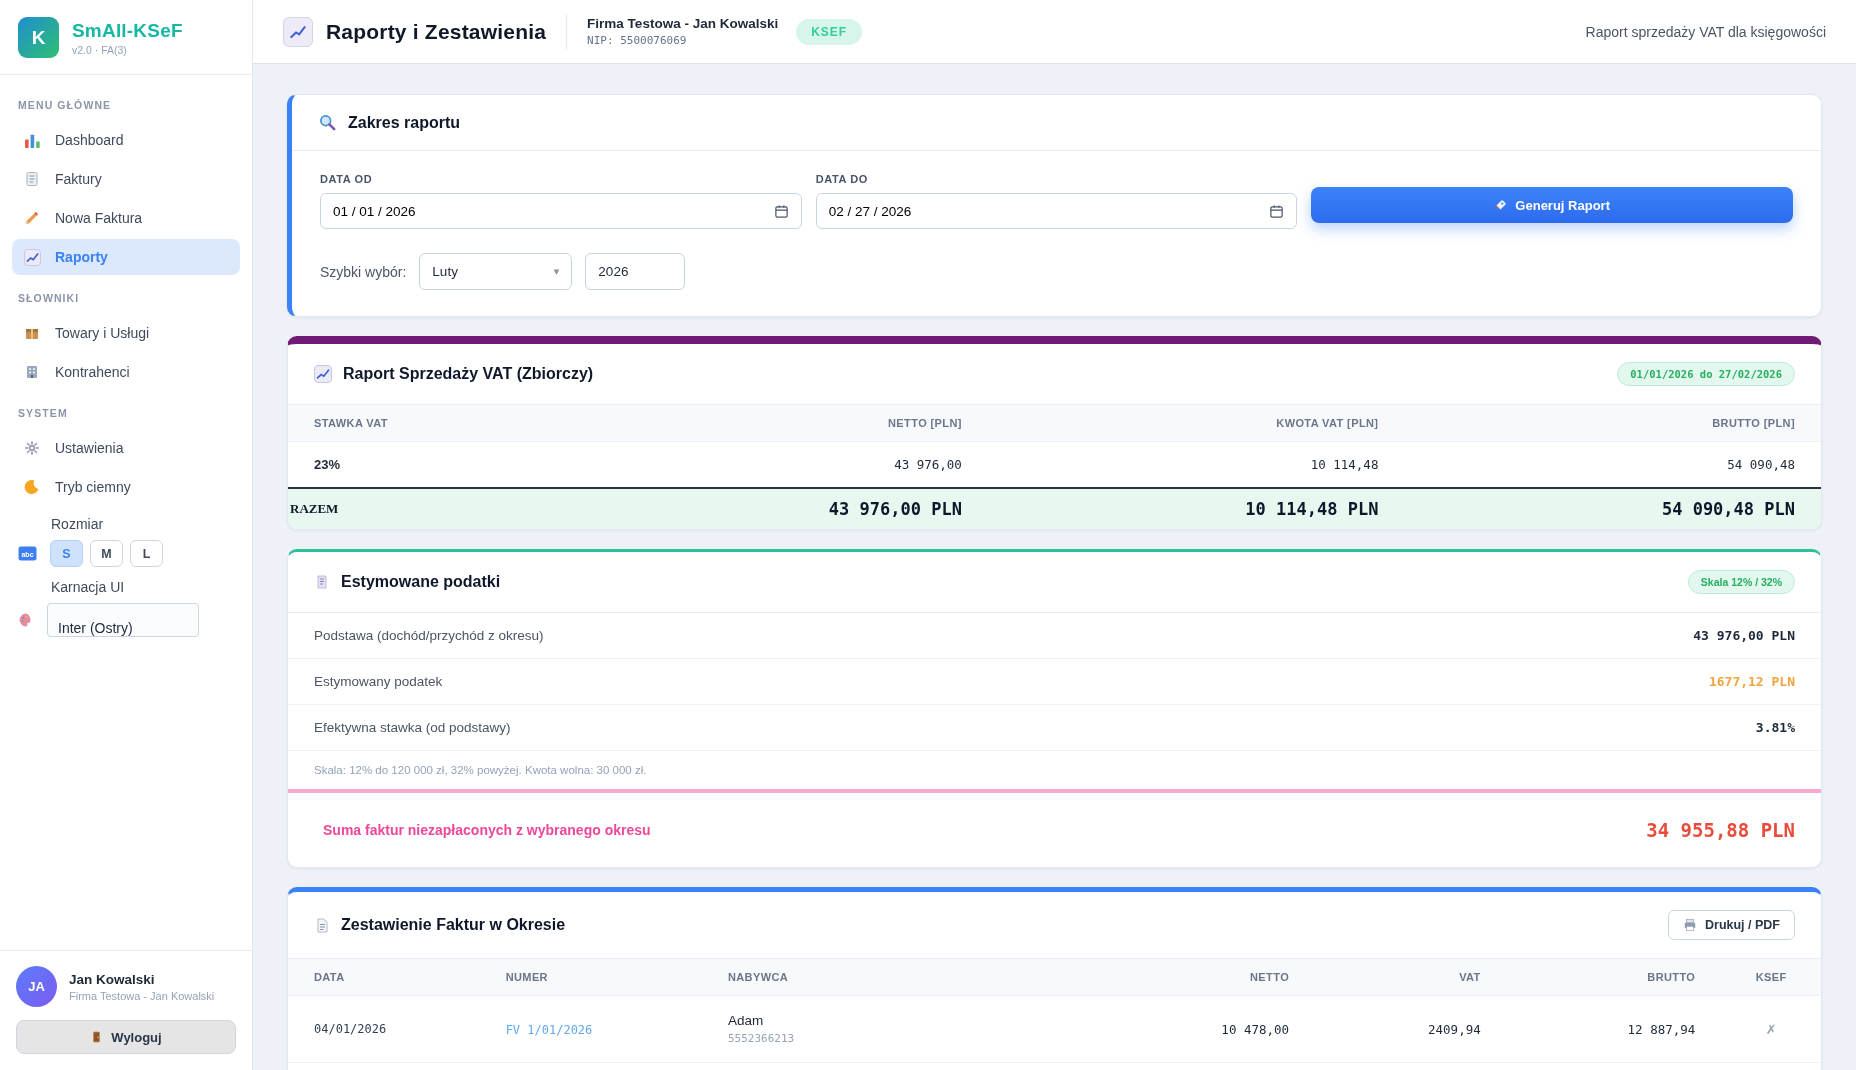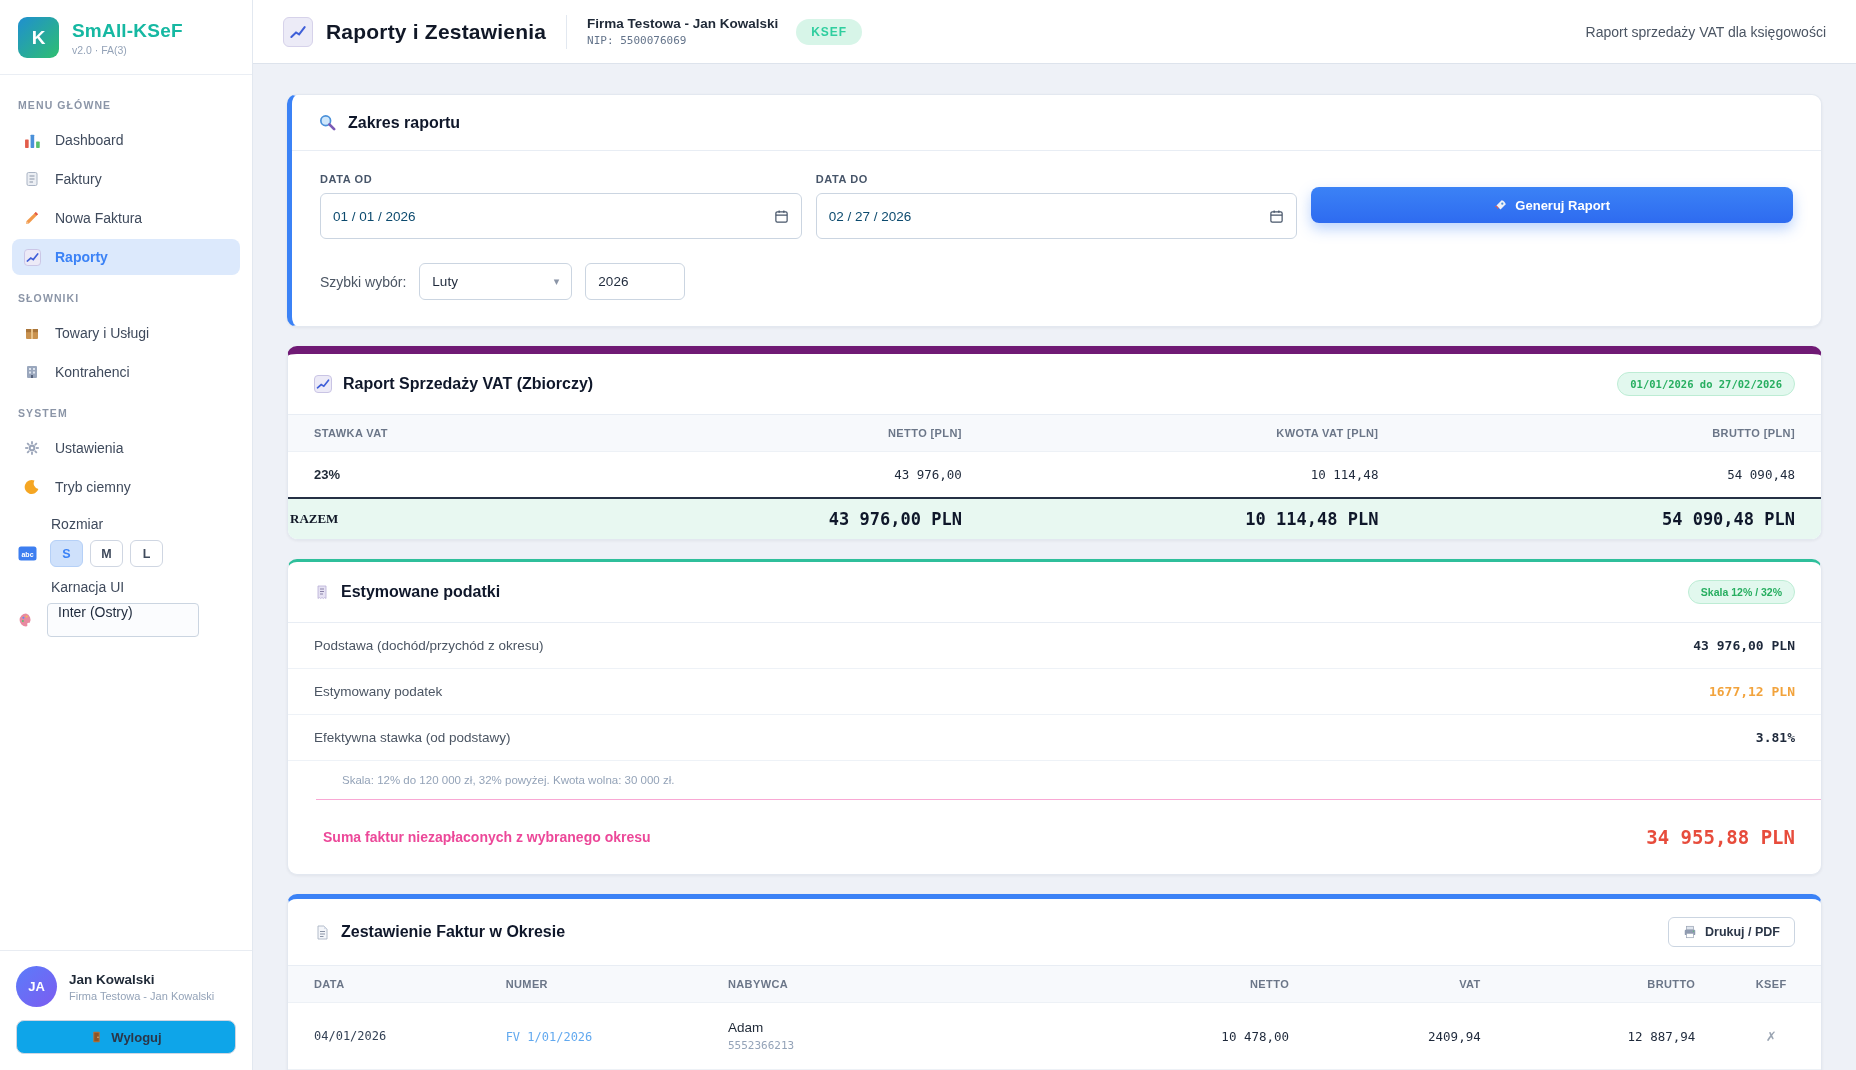--- a/index.html
+++ b/index.html
@@ -49,35 +49,35 @@
   .size-btns { display: flex; gap: 7px; }
   .size-btn {
     width: 33px; height: 27px; border: 1px solid #cfd6e2; border-radius: 6px;
     background: #fff; font-size: 12.5px; font-weight: 700; color: #3f4a5c; cursor: pointer;
     display: flex; align-items: center; justify-content: center;
   }
   .size-btn.active { background: #cfe1fb; border-color: #b5d0f7; color: #3b82f6; }
   .ui-select {
     width: 152px; height: 34px; border: 1px solid #cbd5e1; border-radius: 4px;
     background: #fbfcfe; font-size: 14px; color: #1e293b;
-    display: flex; align-items: flex-start; padding: 0 10px; cursor: pointer;
+    display: flex; align-items: flex-end; padding: 0 10px; cursor: pointer;
   }
 
   .user-box { margin-top: auto; border-top: 1px solid #e8ecf2; padding: 15px 16px 16px; }
   .user-row { display: flex; align-items: center; gap: 12px; margin-bottom: 13px; }
   .avatar {
     width: 41px; height: 41px; border-radius: 50%;
     background: linear-gradient(135deg, #5b7cfa, #7c5cf0);
     color: #fff; font-size: 13px; font-weight: 700;
     display: flex; align-items: center; justify-content: center;
   }
   .user-name { font-size: 13.5px; font-weight: 700; color: #1f2937; }
   .user-company { font-size: 11px; color: #94a3b8; margin-top: 3px; }
   .logout-btn {
-    width: 100%; height: 34px; border: 1px solid #cfd6e2; border-radius: 8px; background: #0ea5e9;
+    width: 100%; height: 34px; border: 1px solid #cfd6e2; border-radius: 8px; background: #e5e5e5;
     font-size: 13px; font-weight: 700; color: #2b3648; cursor: pointer;
     display: flex; align-items: center; justify-content: center; gap: 8px;
     font-family: "Liberation Sans", sans-serif;
   }
 
   
   .main { flex: 1; display: flex; flex-direction: column; min-width: 0; }
   .topbar {
     height: 64px; background: #fff; border-bottom: 1px solid #dde3ec;
     display: flex; align-items: center; padding: 0 30px;
@@ -121,23 +121,23 @@
   }
 
   
   .range-body { padding: 22px 28px 26px; }
   .range-grid { display: grid; grid-template-columns: 1fr 1fr 1fr; gap: 14px; }
   .field-label {
     font-size: 11px; font-weight: 700; letter-spacing: .6px;
     color: #475569; text-transform: uppercase; margin-bottom: 8px;
   }
   .date-input {
-    height: 46px; border: 1px solid #cbd5e1; border-radius: 6px; background: #fff;
+    height: 36px; border: 1px solid #cbd5e1; border-radius: 6px; background: #fff;
     display: flex; align-items: center; justify-content: space-between;
-    padding: 0 12px; font-size: 13.5px; color: #0c4a6e; cursor: text;
+    padding: 0 12px; font-size: 13.5px; color: #000000; cursor: text;
   }
   .generate-btn {
     margin-top: 14px; height: 36px; width: 100%;
     background: linear-gradient(180deg, #3b82f6, #2e6bf0);
     border: none; border-radius: 8px; color: #fff; font-size: 13px; font-weight: 700;
     display: flex; align-items: center; justify-content: center; gap: 8px; cursor: pointer;
     box-shadow: 0 6px 14px rgba(59,130,246,.35);
     font-family: "Liberation Sans", sans-serif;
   }
   .quick-row { display: flex; align-items: center; gap: 13px; margin-top: 24px; }
@@ -173,21 +173,21 @@
   .total-num { font-family: "DejaVu Sans Mono", monospace; font-size: 17px; font-weight: 700; color: #0f172a; }
 
   
   .tax-row {
     display: flex; align-items: center; justify-content: space-between;
     padding: 15px 26px; border-bottom: 1px solid #eef2f7;
   }
   .tax-label { font-size: 13.5px; color: #4b5563; }
   .tax-value { font-family: "DejaVu Sans Mono", monospace; font-size: 13px; font-weight: 700; color: #1e293b; }
   .tax-value.orange { color: #f2a33c; }
-  .tax-note { font-size: 11.5px; color: #94a3b8; padding: 13px 26px; border-bottom: 1px solid #f9a8d4; margin-left: 28px; }
+  .tax-note { font-size: 11.5px; color: #94a3b8; padding: 13px 26px; border-bottom: 4px solid #f9a8d4; }
   .unpaid-row { display: flex; align-items: center; justify-content: space-between; padding: 26px; }
   .unpaid-label { font-size: 14px; font-weight: 700; color: #ec4899; margin-left: 9px; }
   .unpaid-value { font-family: "DejaVu Sans Mono", monospace; font-size: 19px; font-weight: 700; color: #e74c3c; }
 
   
   .print-btn {
     display: flex; align-items: center; gap: 8px;
     border: 1px solid #cbd5e1; border-radius: 6px; background: #fff;
     padding: 7px 14px; font-size: 12.5px; font-weight: 700; color: #2b3648; cursor: pointer;
     font-family: "Liberation Sans", sans-serif;

